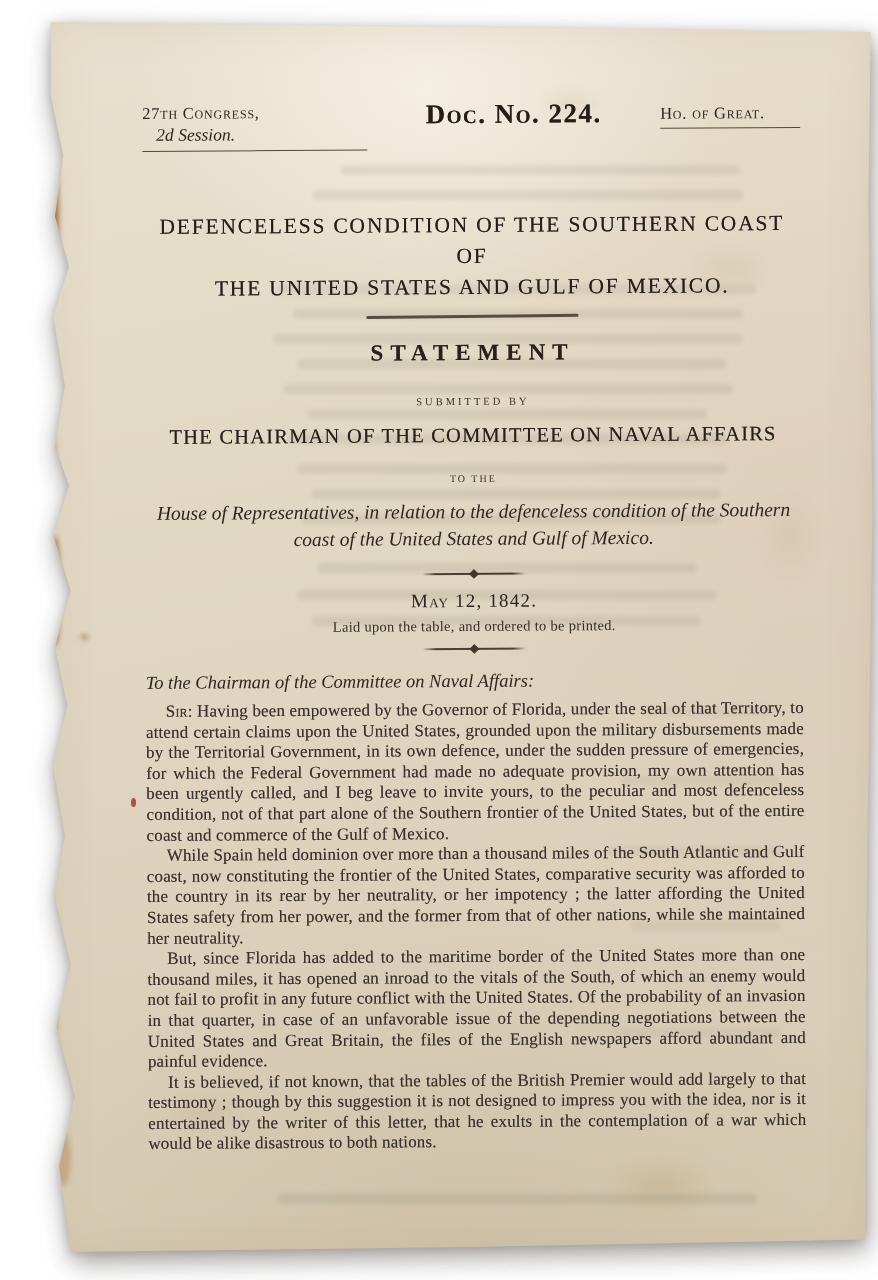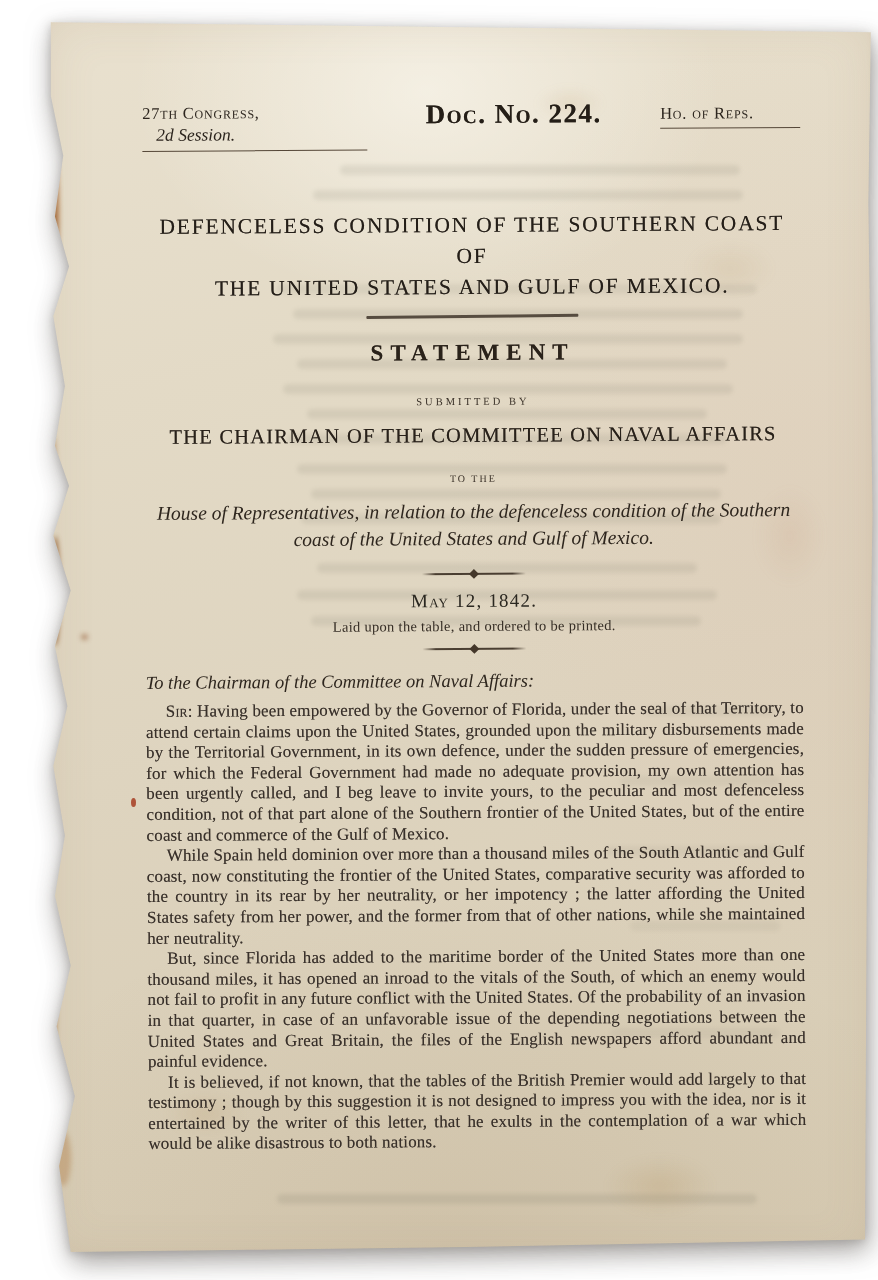--- a/index.html
+++ b/index.html
@@ -113,21 +113,21 @@
       </div>
 
       <div class="content">
 
         <div class="hdr">
           <div class="hdr-left">
             <div class="l1">27th Congress,</div>
             <div class="l2">2d Session.</div>
           </div>
           <div class="hdr-center">Doc. No. 224.</div>
-          <div class="hdr-right">Ho. of Reps.</div>
+          <div class="hdr-right">Ho. of Great.</div>
         </div>
 
         <div class="title">
           <div>DEFENCELESS CONDITION OF THE SOUTHERN COAST OF</div>
           <div>THE UNITED STATES AND GULF OF MEXICO.</div>
         </div>
 
         <div class="title-rule"></div>
 
         <div class="statement">STATEMENT</div>

